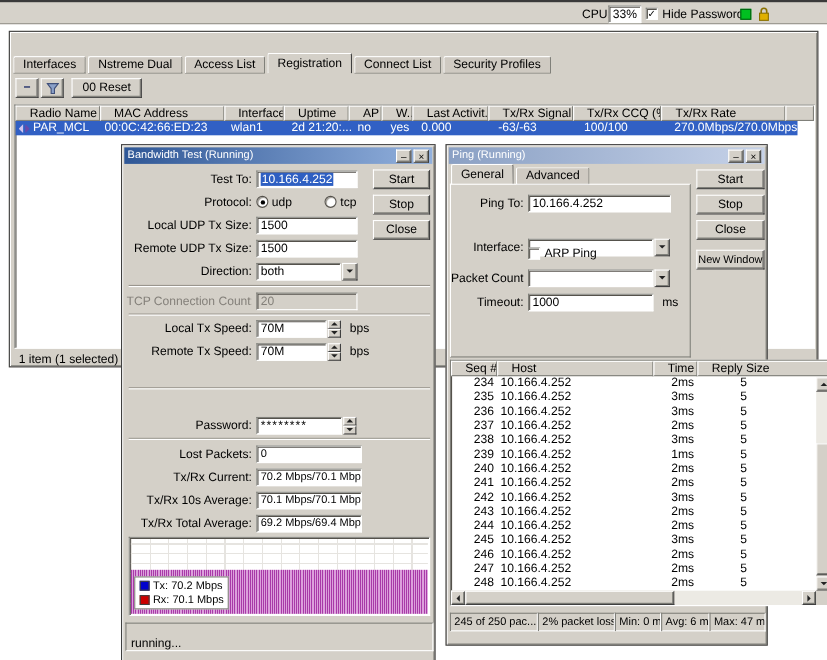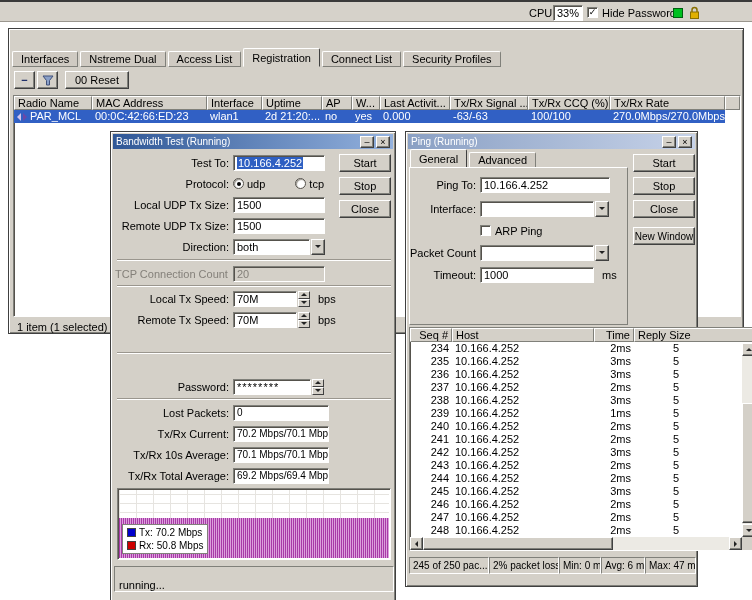--- a/index.html
+++ b/index.html
@@ -30,21 +30,21 @@
 .spin{display:inline-flex;flex-direction:column;width:12px;height:16px;margin-left:1px}
 .spin>div{flex:1;display:flex;align-items:center;justify-content:center;background:#d4d0c8;border:1px solid;border-color:#fff #404040 #404040 #fff}
 .tri-up{width:0;height:0;border-left:3px solid transparent;border-right:3px solid transparent;border-bottom:3px solid #222}
 .tri-dn{width:0;height:0;border-left:3px solid transparent;border-right:3px solid transparent;border-top:3px solid #222}
 .tri-l{width:0;height:0;border-top:3px solid transparent;border-bottom:3px solid transparent;border-right:3px solid #222}
 .tri-r{width:0;height:0;border-top:3px solid transparent;border-bottom:3px solid transparent;border-left:3px solid #222}
 .radio{width:11px;height:11px;border-radius:50%;background:#fff;border:1px solid #55524c;box-shadow:inset 1px 1px 1px #9a968e;display:flex;align-items:center;justify-content:center;margin-right:3px}
 .radio .dot{width:4px;height:4px;border-radius:50%;background:#000}
 .cbx{width:11px;height:11px;background:#fff;border:1px solid;border-color:#80807a #fff #fff #80807a;box-shadow:inset 1px 1px 0 #55524c;display:flex;align-items:center;justify-content:center;font-size:9px;line-height:9px;margin-right:4px}
 .sep{position:absolute;left:6px;width:274px;height:2px;border-top:1px solid #9a968e;border-bottom:1px solid #fff}
-.hc{background:#d4d0c8;border-top:1px solid #fff;border-left:1px solid #fff;border-right:1px solid #80807a;border-bottom:1px solid #80807a;padding:0 3px;white-space:nowrap;overflow:hidden;height:14px;line-height:12px}
+.hc{background:#d4d0c8;border-top:1px solid #fff;border-left:1px solid #fff;border-right:1px solid #80807a;border-bottom:1px solid #80807a;padding:0 12px;white-space:nowrap;overflow:hidden;height:14px;line-height:12px}
 .cell{padding:0 3px;white-space:nowrap;overflow:hidden;height:13px;line-height:13px}
 .wtable{position:absolute;background:#fff;border:1px solid;border-color:#80807a #fff #fff #80807a;box-shadow:inset 1px 1px 0 #55524c;overflow:hidden}
 .whead,.wrow,.prow,.phead{display:flex}
 .wrow{background:#3160c4;color:#fff}
 .wc0{width:78px}.wc1{width:115px}.wc2{width:55px}.wc3{width:60px}.wc4{width:30px}.wc5{width:28px}.wc6{width:70px}.wc7{width:78px}.wc8{width:82px}.wc9{width:115px}
 .hfill{flex:1}
 .pc0{width:42px;text-align:right}.pc1{width:142px}.pc2{width:40px;text-align:right}.pc3{width:61px;text-align:right;padding-right:16px}
 .prow{height:13px}
 .panel{position:absolute;border:1px solid;border-color:#fff #80807a #80807a #fff}
 .graph{position:absolute;background:#fff;border:1px solid;border-color:#80807a #fff #fff #80807a;box-shadow:inset 1px 1px 0 #55524c}
@@ -261,21 +261,21 @@
   <div class="graph" style="left:6px;top:356px;width:274px;height:72px">
     <div class="grid"></div>
     <div class="stripes"></div>
     <div class="legend" style="left:4px;bottom:5px">
       <div class="li">
           <span class="swatch" style="background: rgb(0, 0, 204);"></span>
           <span>Tx: 70.2 Mbps</span>
         </div>
       <div class="li">
           <span class="swatch" style="background: rgb(204, 0, 0);"></span>
-          <span>Rx: 50.8 Mbps</span>
+          <span>Rx: 70.1 Mbps</span>
         </div>
     </div>
   </div>
 
   <div class="status-sunken" style="left:3px;top:434px;width:280px;height:16px">running...</div>
 </div>
 
 <div class="win" style="left:405px;top:131px;width:293px;height:456px;z-index:4">
   <div class="titlebar t-inactive">
     <span style="flex:1">Ping (Running)</span>
@@ -293,21 +293,21 @@
   <div class="btn" style="left:227px;top:68px;width:62px">Close</div>
   <div class="btn" style="left:227px;top:95px;width:62px;font-size:10px">New Window</div>
 
   <div class="panel" style="left:3px;top:35px;width:219px;height:158px"></div>
 
   <div class="row" style="left:4px;top:44px">
     <span class="lbl plbl">Ping To:</span>
     <div class="field" style="width:130px">10.166.4.252</div>
   </div>
 
-  <div class="row" style="left:4px;top:68px">
+  <div class="row" style="left:4px;top:84px">
     <span class="lbl plbl">Interface:</span>
     <div class="field" style="width:114px"></div>
     <span class="cbtn">
         <span class="tri-dn"></span>
       </span>
   </div>
 
   <div class="row" style="left:4px;top:90px">
     <span class="lbl plbl"></span>
     <span class="cbx"></span>

